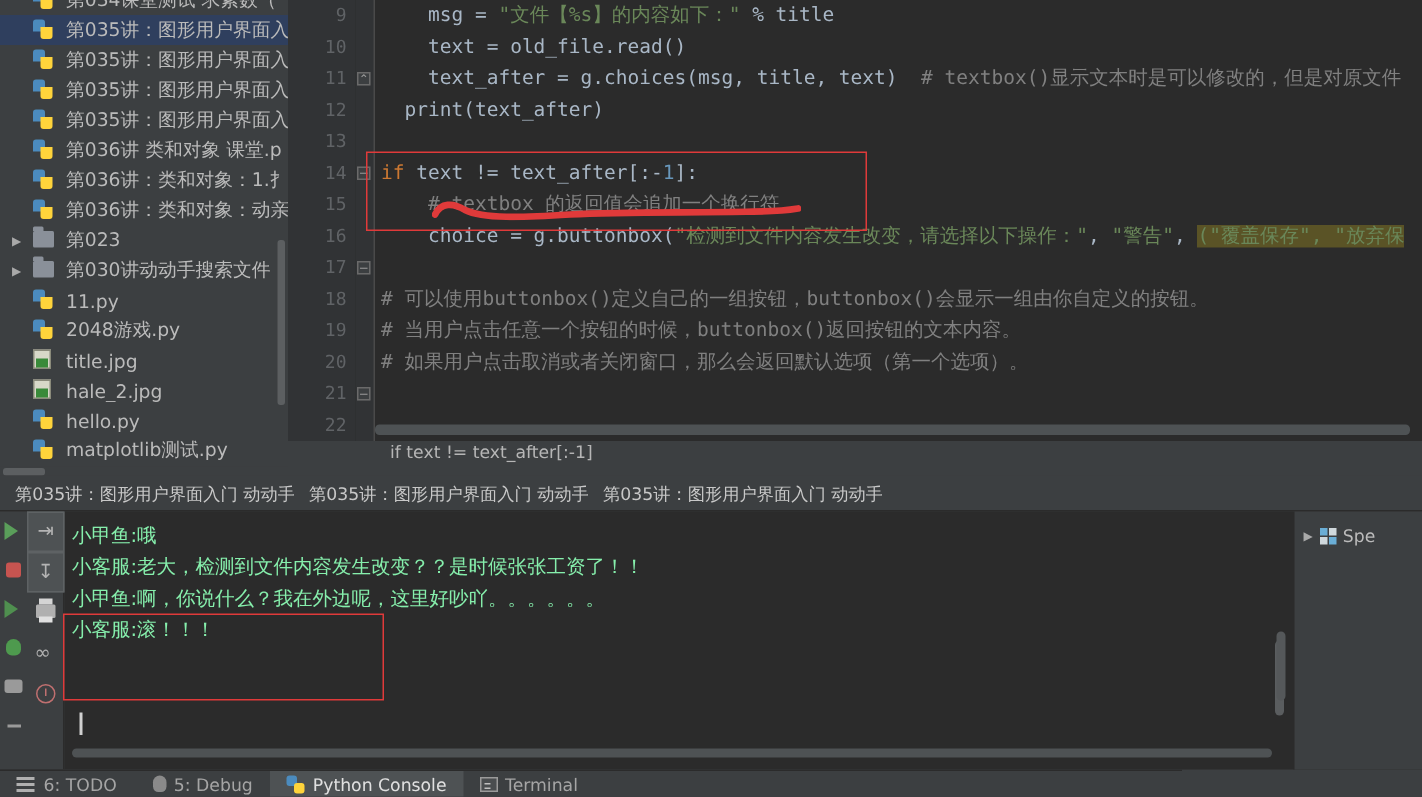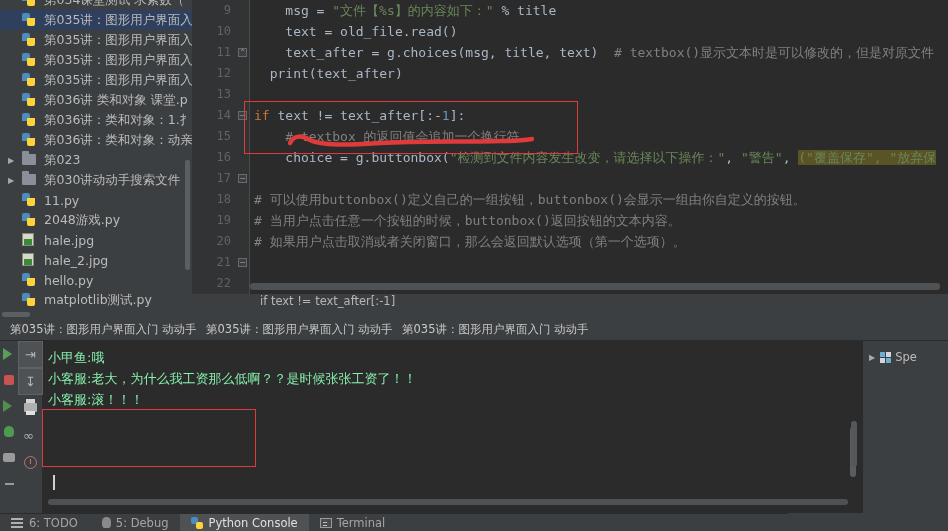--- a/index.html
+++ b/index.html
@@ -286,21 +286,21 @@
           <span class="tree-label">11.py</span>
         </div>
         <div class="tree-row">
           <span class="tw"></span>
           <span class="ficon"><span class="ico-py"></span></span>
           <span class="tree-label">2048游戏.py</span>
         </div>
         <div class="tree-row">
           <span class="tw"></span>
           <span class="ficon"><span class="ico-img"></span></span>
-          <span class="tree-label">hale.jpg</span>
+          <span class="tree-label">title.jpg</span>
         </div>
         <div class="tree-row">
           <span class="tw"></span>
           <span class="ficon"><span class="ico-img"></span></span>
           <span class="tree-label">hale_2.jpg</span>
         </div>
         <div class="tree-row">
           <span class="tw"></span>
           <span class="ficon"><span class="ico-py"></span></span>
           <span class="tree-label">hello.py</span>
@@ -427,21 +427,22 @@
           <span class="infinity">∞</span>
         </div>
       <div class="tool-btn">
           <span class="clock"></span>
         </div>
     </div>
 
     <div class="console-out">
       <div id="console-lines">
           <div class="cout-line">小甲鱼:哦</div>
-          <div class="cout-line">小客服:老大，为什么我工资那么低啊？？是时候张张工资了！！</div>
+          <div class="cout-line">小客服:老大，检测到文件内容发生改变？？是时候张张工资了！！</div>
+          <div class="cout-line">小甲鱼:啊，你说什么？我在外边呢，这里好吵吖。。。。。。</div>
           <div class="cout-line">小客服:滚！！！</div>
           <div class="cout-line"></div>
           <div class="cout-line"></div>
         </div>
     </div>
     <div class="caret"></div>
     <div class="red-box-console"></div>
     <div class="console-hscroll"></div>
     <div class="console-vscroll"></div>
   </div>

